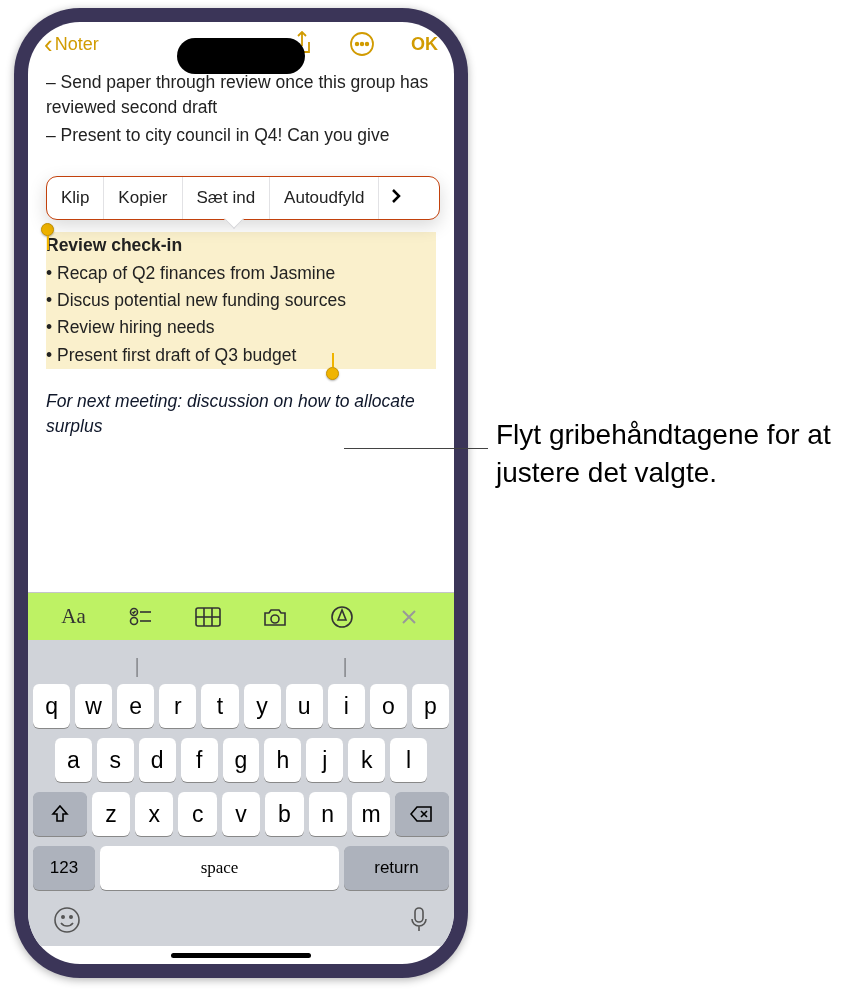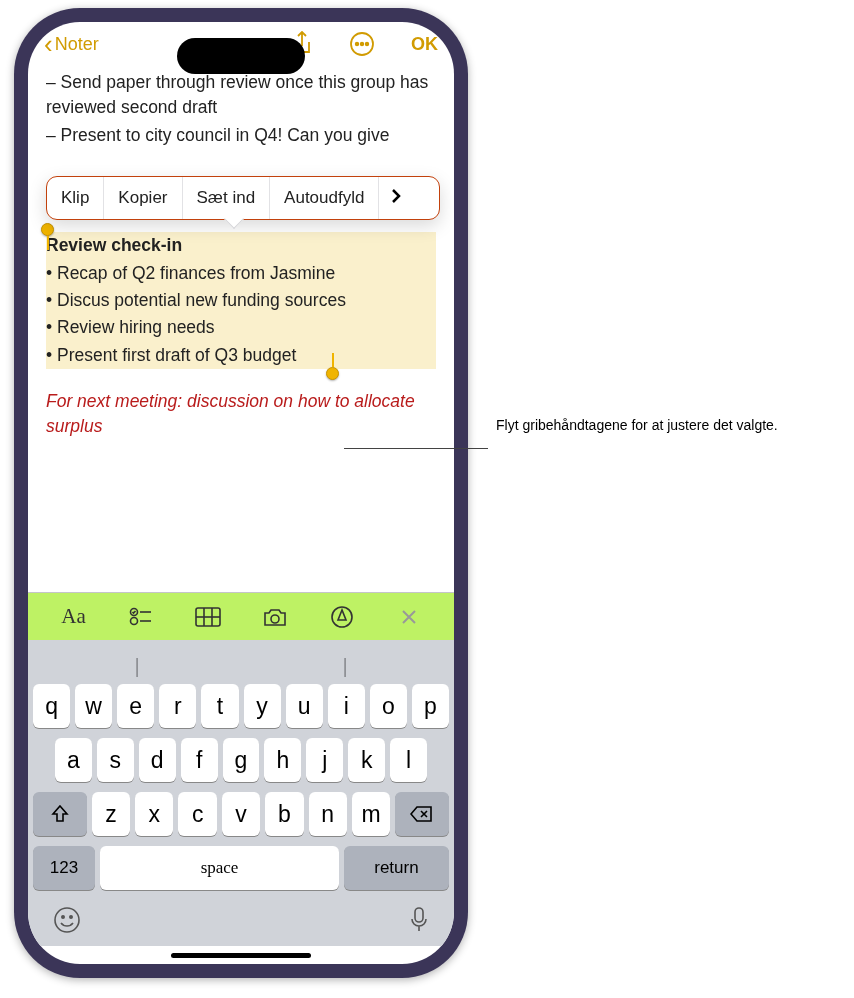--- a/index.html
+++ b/index.html
@@ -133,21 +133,21 @@
     width:13px; height:13px; background:#f0b400; border-radius:50%;
     position:absolute; border:1px solid #c99400;
     box-shadow:0 1px 2px rgba(0,0,0,0.3);
   }
   .grab.top { top:-9px; left:-5px; }
   .grab.bot { bottom:-11px; left:280px; }
   .grab::after{content:'';position:absolute;width:2px;background:#f0b400;left:5px;}
   .grab.top::after{height:14px;top:12px;}
   .grab.bot::after{height:14px;bottom:12px;}
 
-  .italic-line { font-style:italic; color:#b91c1c; margin-top:20px; }
+  .italic-line { font-style:italic; color:#0f172a; margin-top:20px; }
 
   .format-bar {
     height:48px;
     border-top:1px solid #c5c5c9;
     background:#bef264;
     display:flex;
     align-items:center;
     justify-content:space-around;
     padding: 0 12px;
   }
@@ -182,21 +182,21 @@
   .kbot { display:flex; justify-content:space-between; padding:6px 20px 2px; color:#555;}
 
   .home-ind { height:18px; display:flex; justify-content:center; align-items:center; }
   .home-ind div { width:140px; height:5px; background:#000; border-radius:3px; }
 
   
   .callout {
     position:absolute;
     left: 496px;
     top: 416px;
-    font-size: 14px;
+    font-size: 28px;
     line-height:1.35;
     color:#000;
     width: 346px;
   }
   .callout-line {
     position:absolute;
     top: 448px;
     left: 344px;
     width: 144px;
     height: 1px;

